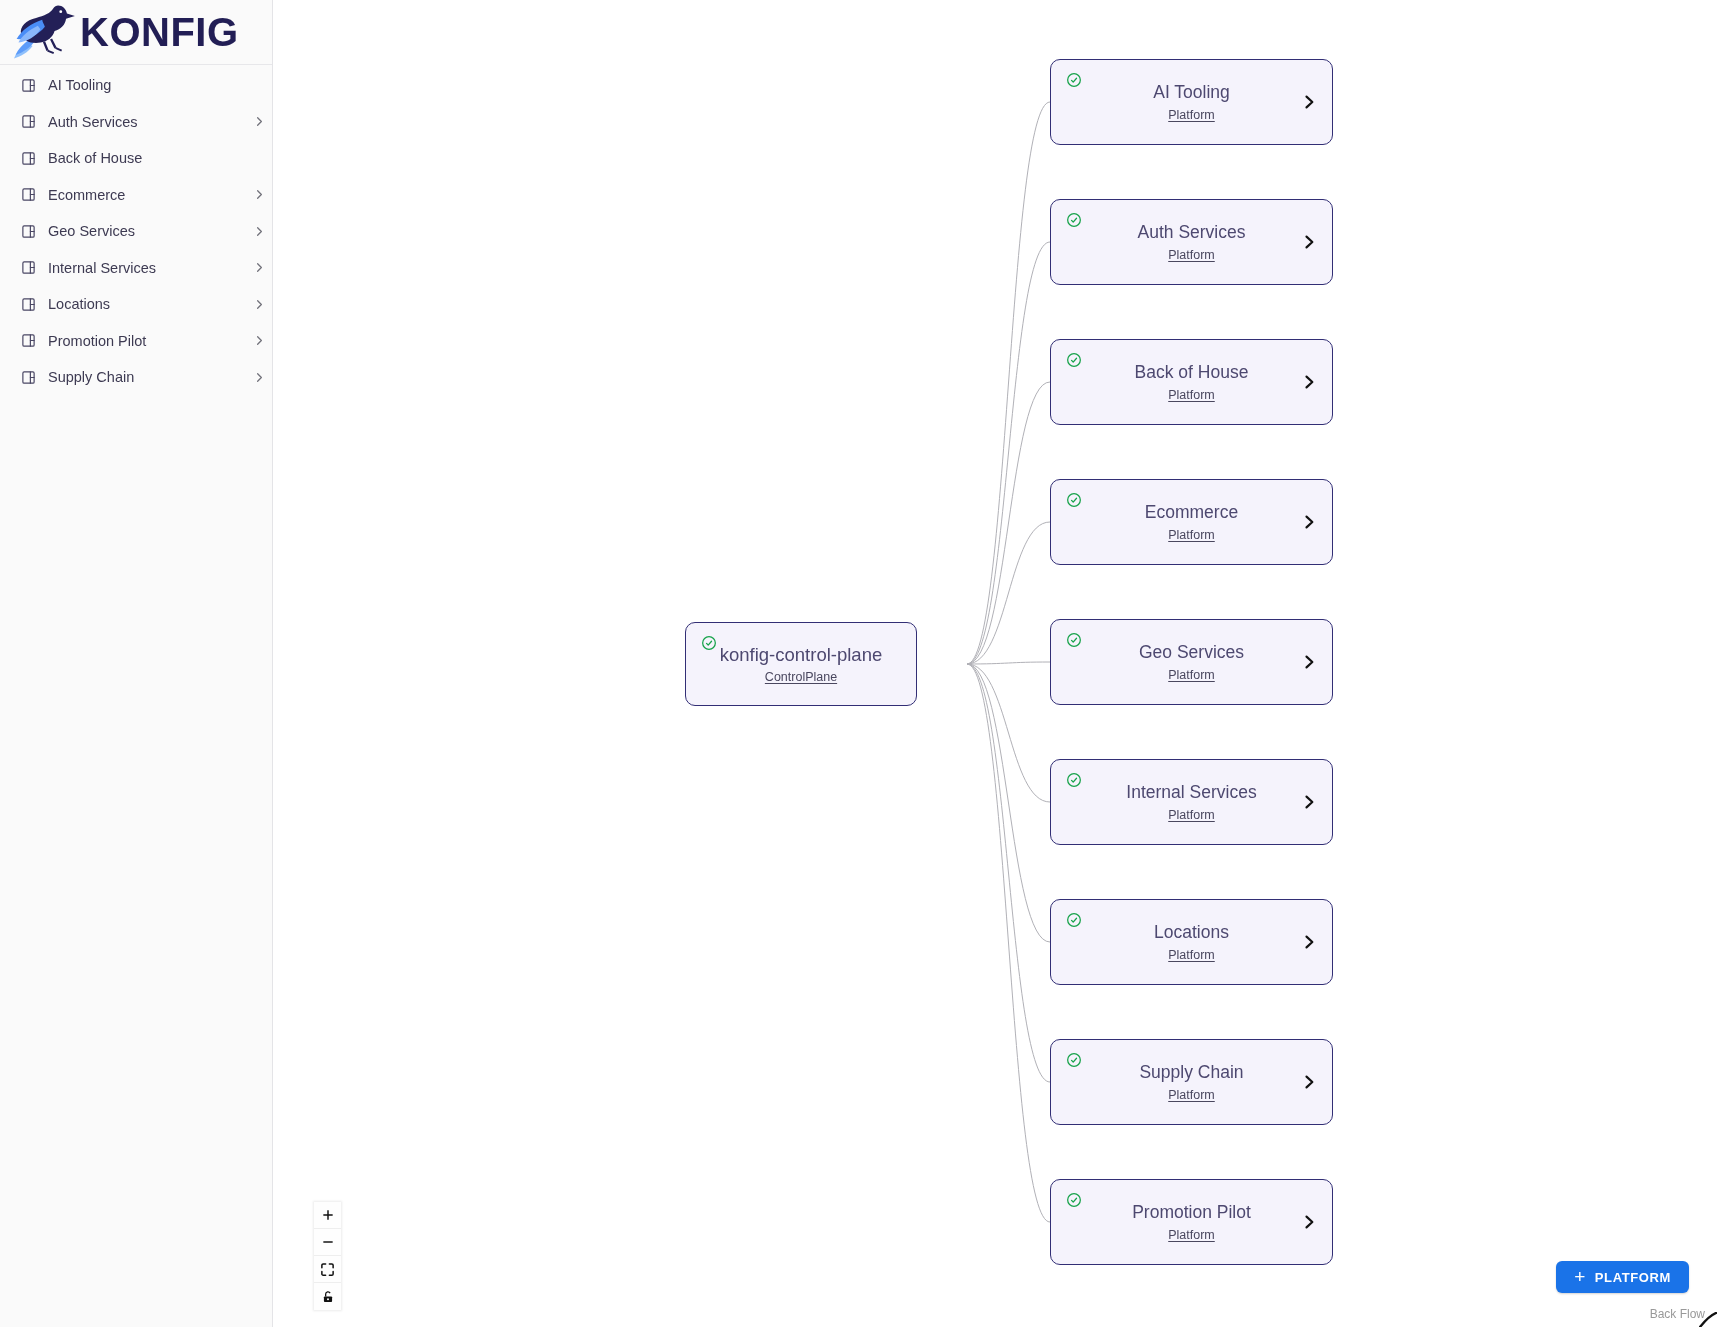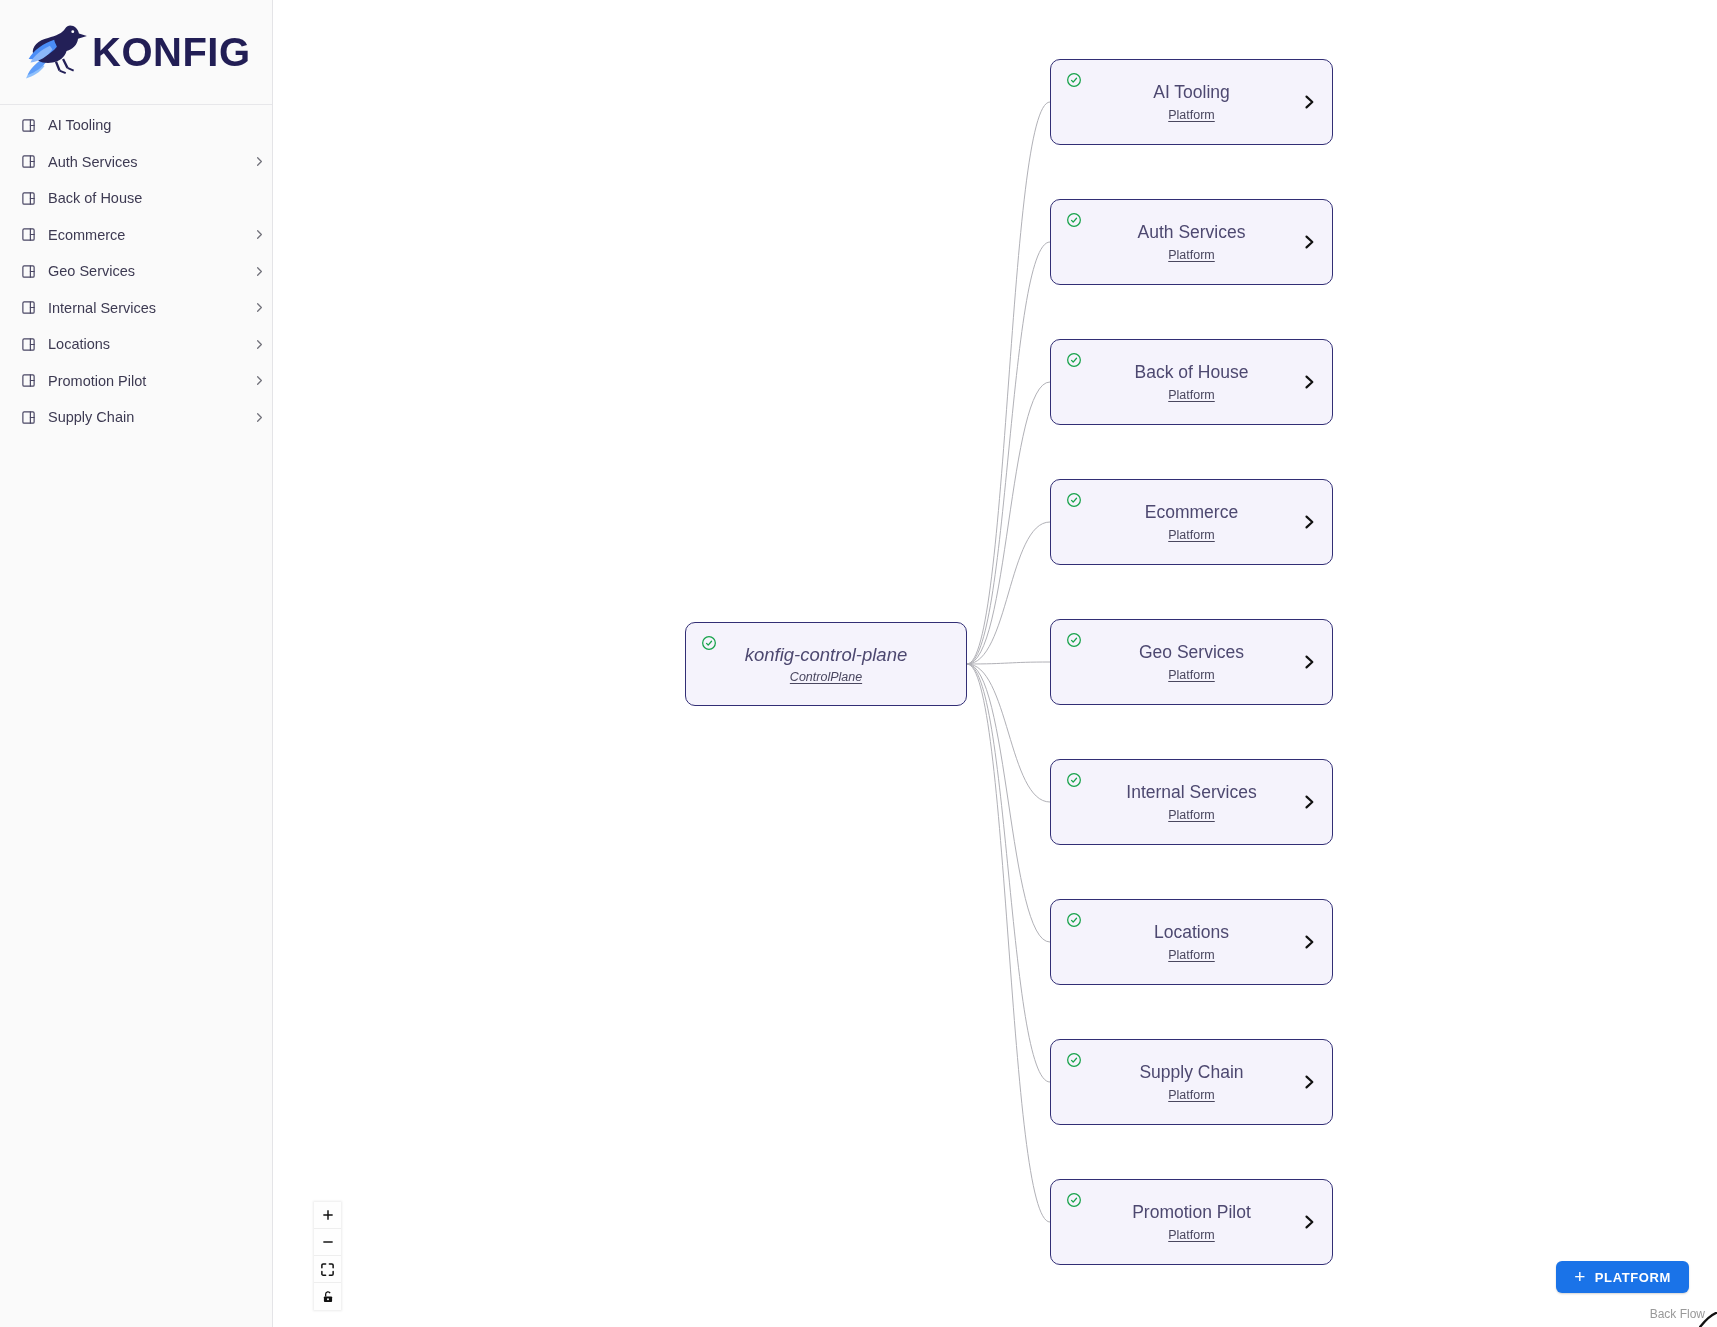--- a/index.html
+++ b/index.html
@@ -28,21 +28,21 @@
   .node-chevron{
     position:absolute;right:13px;top:50%;transform:translateY(-50%);
     width:20px;height:20px;cursor:pointer;
   }
   
   .sidebar{
     position:absolute;left:0;top:0;width:273px;height:100%;
     background:#fafafa;border-right:1px solid #e4e4e7;box-sizing:border-box;z-index:10;
   }
   .logo-row{
-    height:105px;display:flex;align-items:center;padding-left:24px;
+    height:65px;display:flex;align-items:center;padding-left:12px;
     border-bottom:1px solid #e7e7ea;box-sizing:border-box;
   }
   .logo-text{
     font-size:40px;font-weight:800;color:#221e55;letter-spacing:.5px;margin-left:4px;
   }
   .nav{padding-top:2px;}
   .nav-item{
     height:36.5px;display:flex;align-items:center;position:relative;
     padding:0 10px 0 21px;cursor:pointer;color:#3d3a52;font-size:14.5px;
   }
@@ -84,21 +84,21 @@
     <path d="M 967 664 C 1008.5 664, 1008.5 382, 1050 382" fill="none" stroke="#b1b1b7" stroke-width="1"></path>
     <path d="M 967 664 C 1008.5 664, 1008.5 522, 1050 522" fill="none" stroke="#b1b1b7" stroke-width="1"></path>
     <path d="M 967 664 C 1008.5 664, 1008.5 662, 1050 662" fill="none" stroke="#b1b1b7" stroke-width="1"></path>
     <path d="M 967 664 C 1008.5 664, 1008.5 802, 1050 802" fill="none" stroke="#b1b1b7" stroke-width="1"></path>
     <path d="M 967 664 C 1008.5 664, 1008.5 942, 1050 942" fill="none" stroke="#b1b1b7" stroke-width="1"></path>
     <path d="M 967 664 C 1008.5 664, 1008.5 1082, 1050 1082" fill="none" stroke="#b1b1b7" stroke-width="1"></path>
     <path d="M 967 664 C 1008.5 664, 1008.5 1222, 1050 1222" fill="none" stroke="#b1b1b7" stroke-width="1"></path>
   </svg>
 
 <div id="canvas">
-  <div class="rf-node center" id="control-plane-node" style="left: 685px; top: 622px; width: 282px; height: 84px; font-style: italic;">
+  <div class="rf-node center" id="control-plane-node" style="left: 685px; top: 622px; width: 232px; height: 84px;">
     <span class="check-icon">
       <svg viewBox="0 0 24 24" width="16" height="16" fill="none" stroke="#16a34a" stroke-width="1.9" stroke-linecap="round" stroke-linejoin="round">
         <circle cx="12" cy="12" r="9.5"></circle>
           <path d="M8.3 12.6l2.5 2.5 5-5.7"></path>
       </svg>
     </span>
     <div class="title">konfig-control-plane</div>
     <a class="sub">ControlPlane</a>
   </div>
 

